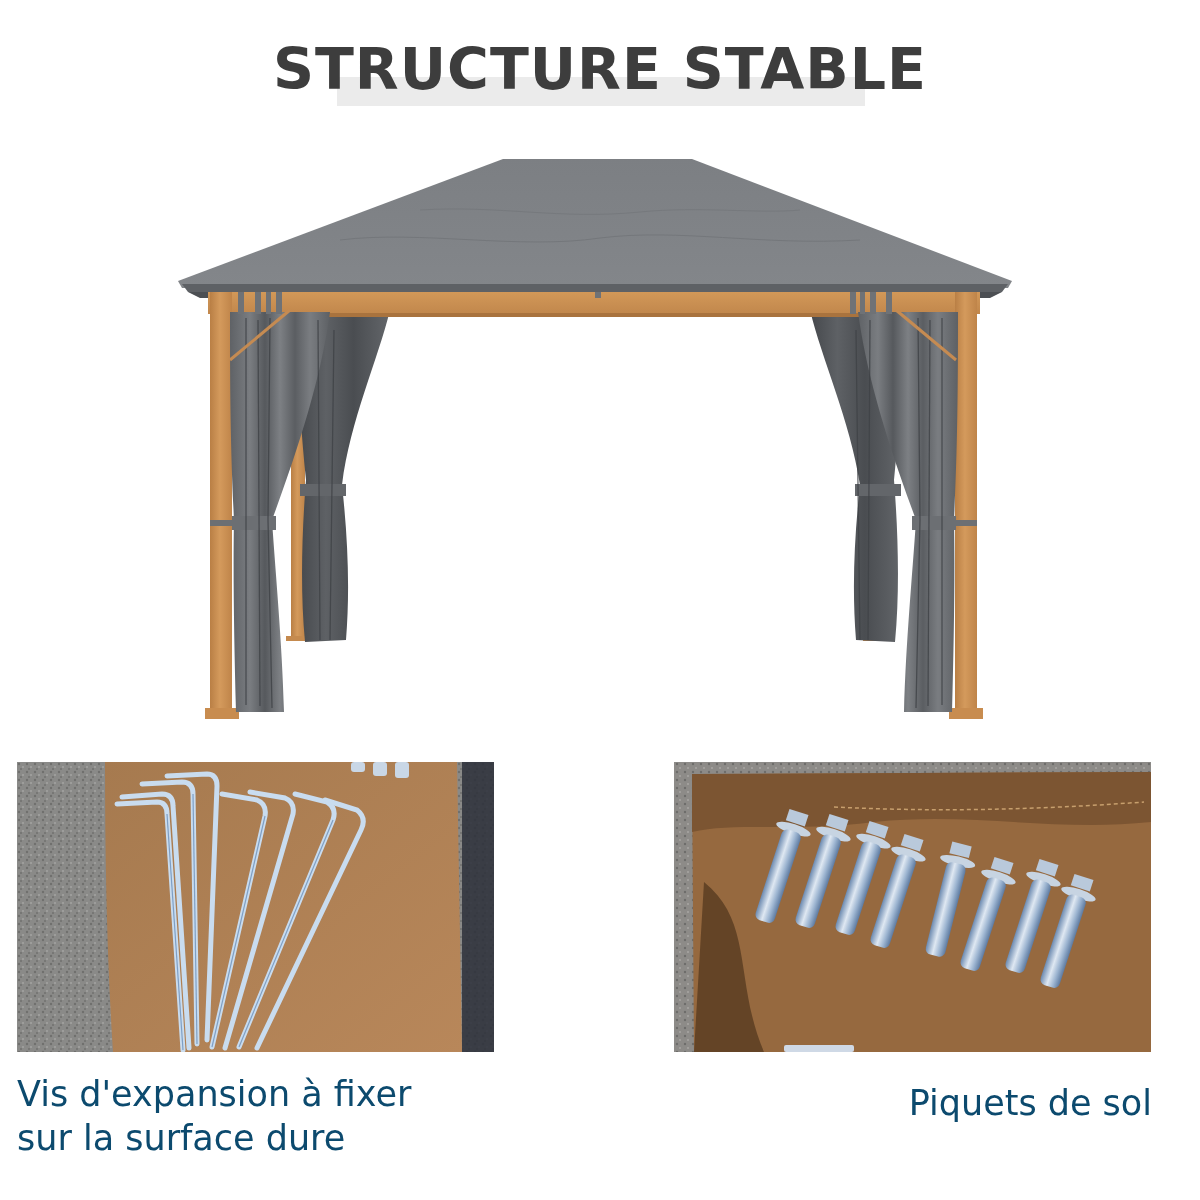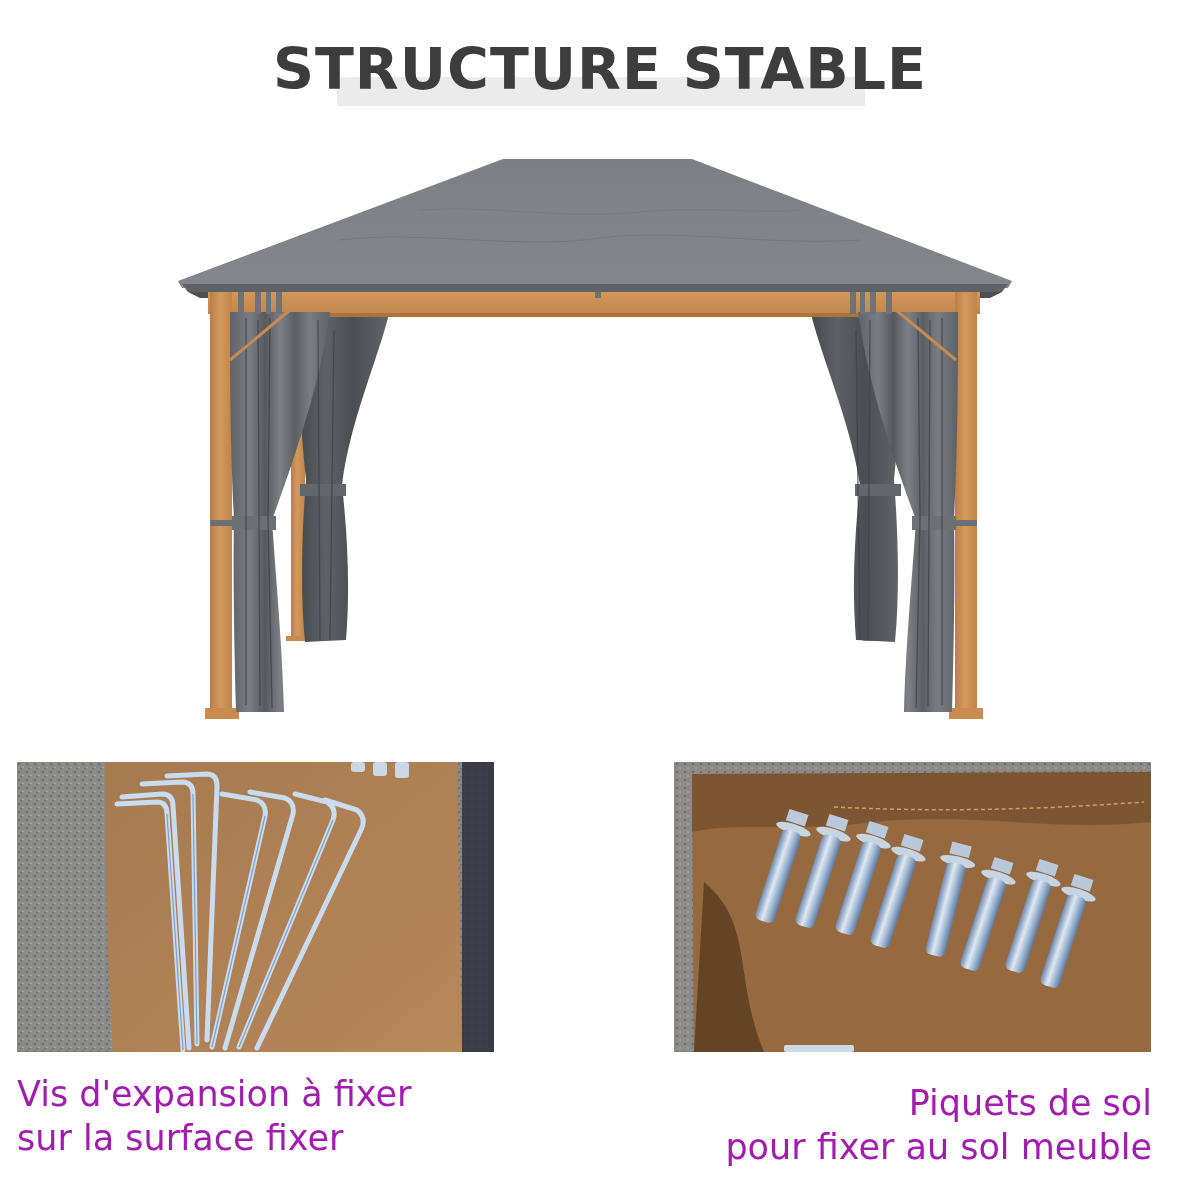--- a/index.html
+++ b/index.html
@@ -4,21 +4,21 @@
 <style>
   html, body { margin:0; padding:0; background:#ffffff; }
   body { width:1200px; height:1200px; position:relative; overflow:hidden; font-family:"DejaVu Sans", sans-serif; }
   .title-wrap { position:absolute; left:0; top:28px; width:1200px; height:90px;padding-left:28px; }
   .title-bar { position:absolute; left:337px; top:49px; width:528px; height:29px; background:#ebebeb; }
   .title { position:absolute; left:0; top:6px; width:1200px; text-align:center; font-family:"DejaVu Sans", sans-serif; font-weight:bold; font-size:57px; letter-spacing:1px; color:#3d3d3d; line-height:70px; }
   .gazebo { position:absolute; left:0; top:140px; width:1200px; height:600px; }
   .photo { position:absolute; top:762px; width:477px; height:290px; overflow:hidden; }
   .photo-left { left:17px; }
   .photo-right { left:674px; }
-  .caption { position:absolute; font-family:"DejaVu Sans", sans-serif; font-size:35px; color:#a21caf; line-height:44px; font-weight:normal; }
+  .caption { position:absolute; font-family:"DejaVu Sans", sans-serif; font-size:35px; color:#0c4a6e; line-height:44px; font-weight:normal; }
   .caption-left { left:17px; top:1072px; text-align:left; }
   .caption-right { right:48px; top:1081px; text-align:right; }
   .caption span { display:block; white-space:nowrap; }
 </style>
 </head>
 <body>
 
 <div class="title-wrap">
   <div class="title-bar"></div>
   <div class="title">STRUCTURE STABLE</div>
@@ -227,18 +227,17 @@
           <ellipse cx="0" cy="18" rx="18" ry="5" fill="#c7d4e2"></ellipse>
           <rect x="-10" y="20" width="20" height="95" rx="6" fill="url(#boltG)"></rect>
         </g>
     </g>
     <rect x="110" y="283" width="70" height="7" rx="2" fill="#cfd9e6"></rect>
   </svg>
 </div>
 
 <div class="caption caption-left">
   <span>Vis d'expansion à fixer</span>
-  <span>sur la surface fixer</span>
+  <span>sur la surface dure</span>
 </div>
 <div class="caption caption-right">
   <span>Piquets de sol</span>
-  <span>pour fixer au sol meuble</span>
 </div>
 
 </body></html>

